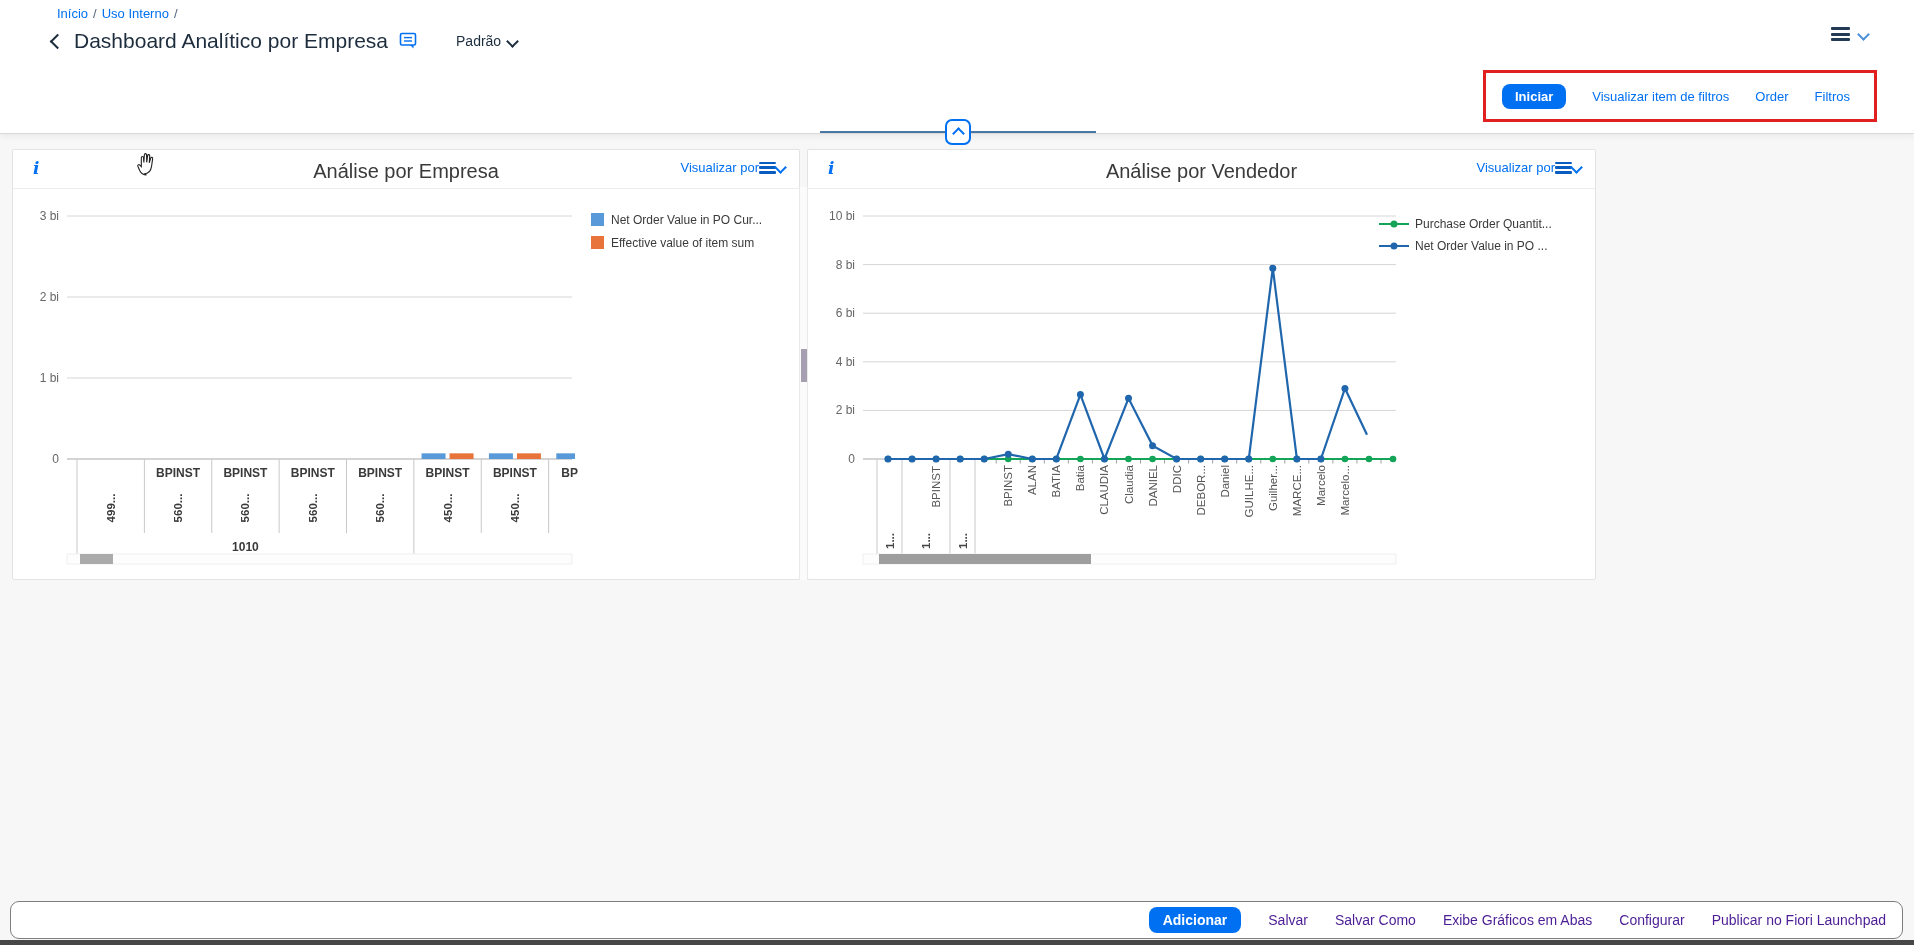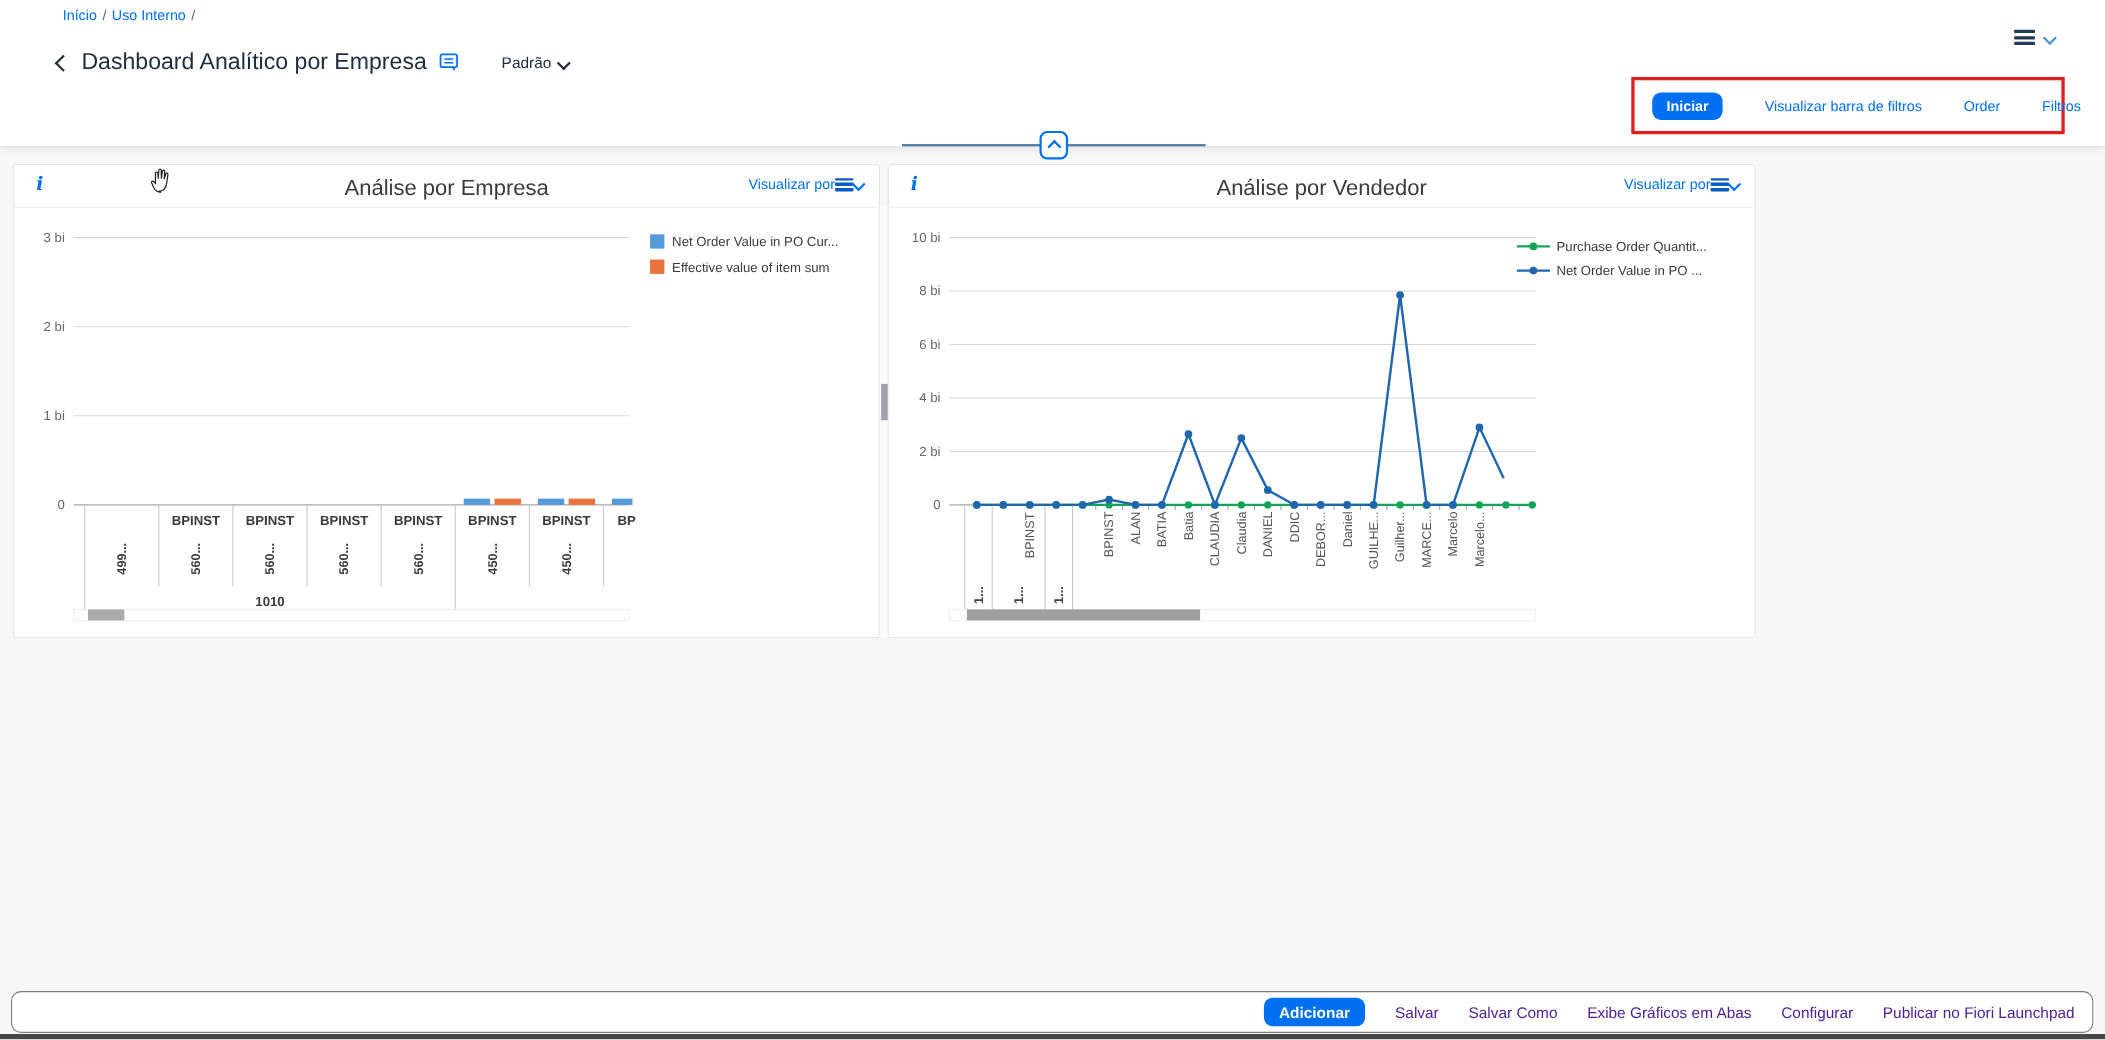--- a/index.html
+++ b/index.html
@@ -4,37 +4,37 @@
 <style>
   html,body{margin:0;padding:0;background:#e8e8e8;}
   .screen{position:relative;width:1914px;height:945px;background:#f7f7f7;overflow:hidden;
           font-family:"Liberation Sans",sans-serif;color:#1d2d3e;}
   
   .topbar{position:absolute;left:0;top:0;width:1914px;height:133px;background:#fff;
           border-bottom:1px solid #d9d9d9;box-shadow:0 3px 5px rgba(0,0,0,.05);}
   .breadcrumb{position:absolute;left:57px;top:6px;font-size:13px;display:flex;gap:5px;align-items:center;}
   .crumb{color:#0070f2;cursor:pointer;}
   .crumb-sep{color:#53677d;}
-  .title-row{position:absolute;left:52px;top:45px;display:flex;align-items:center;gap:11px;justify-content:space-between;}
+  .title-row{position:absolute;left:52px;top:29px;display:flex;align-items:center;gap:11px;justify-content:space-between;}
   .chev{display:inline-block;width:9px;height:9px;border-right:2px solid #1d2d3e;border-bottom:2px solid #1d2d3e;}
   .chev-left{transform:rotate(135deg);}
   .chev-down{width:7px;height:7px;transform:rotate(45deg);}
   .chev-up{width:7px;height:7px;transform:rotate(-135deg);border-color:#0070f2;}
   .page-title{font-size:21px;color:#1d2d3e;}
   .variant{display:flex;align-items:center;gap:7px;margin-left:26px;font-size:14px;color:#1d2d3e;cursor:pointer;}
   .top-actions{position:absolute;top:27px;right:46px;display:flex;align-items:center;gap:9px;cursor:pointer;}
   .burger{display:flex;flex-direction:column;justify-content:space-between;width:19px;height:14px;}
   .burger i{display:block;height:3px;background:#223a54;border-radius:1px;}
   .burger.small{width:17px;height:12px;}
   .burger.small i{height:2.5px;background:#0a5dc0;}
   .chev-down-blue{border-color:#4a90d9;}
   .chev-down-accent{border-color:#0070f2;}
   
   .red-box{position:absolute;left:1483px;top:70px;width:388px;height:46px;border:3px solid #e02020;z-index:5;}
-  .filter-row{position:absolute;left:1502px;top:82px;height:28px;display:flex;align-items:center;gap:38px;font-size:13px;z-index:6;}
+  .filter-row{position:absolute;left:1502px;top:82px;height:28px;display:flex;align-items:center;gap:26px;font-size:13px;z-index:6;}
   .btn-primary{background:#0070f2;color:#fff;font-weight:700;border:none;border-radius:8px;
                padding:5px 13px;font-size:13px;font-family:inherit;cursor:pointer;}
   .tlink{color:#0070f2;cursor:pointer;white-space:nowrap;}
   
   .collapse-line{position:absolute;left:820px;top:131px;width:276px;height:2px;background:#4a77a6;z-index:4;}
   .collapse-btn{position:absolute;left:945px;top:119px;width:26px;height:26px;background:#fff;
                 border:2px solid #0070f2;border-radius:7px;display:flex;align-items:center;
                 justify-content:center;z-index:5;cursor:pointer;box-sizing:border-box;}
   .collapse-btn .chev-up{margin-top:3px;}
   
@@ -96,21 +96,21 @@
           <i></i>
         </span>
       <span class="chev chev-down chev-down-blue"></span>
     </div>
   </div>
 
   <div class="red-box"></div>
 
   <div class="filter-row">
     <button class="btn-primary">Iniciar</button>
-    <span class="tlink">Visualizar barra de filtros</span>
+    <span class="tlink">Visualizar item de filtros</span>
     <span class="tlink">Order</span>
     <span class="tlink">Filtros</span>
   </div>
 
   <div class="collapse-line"></div>
   <div class="collapse-btn">
     <span class="chev chev-up"></span>
   </div>
 
   <div class="card" id="card1">

